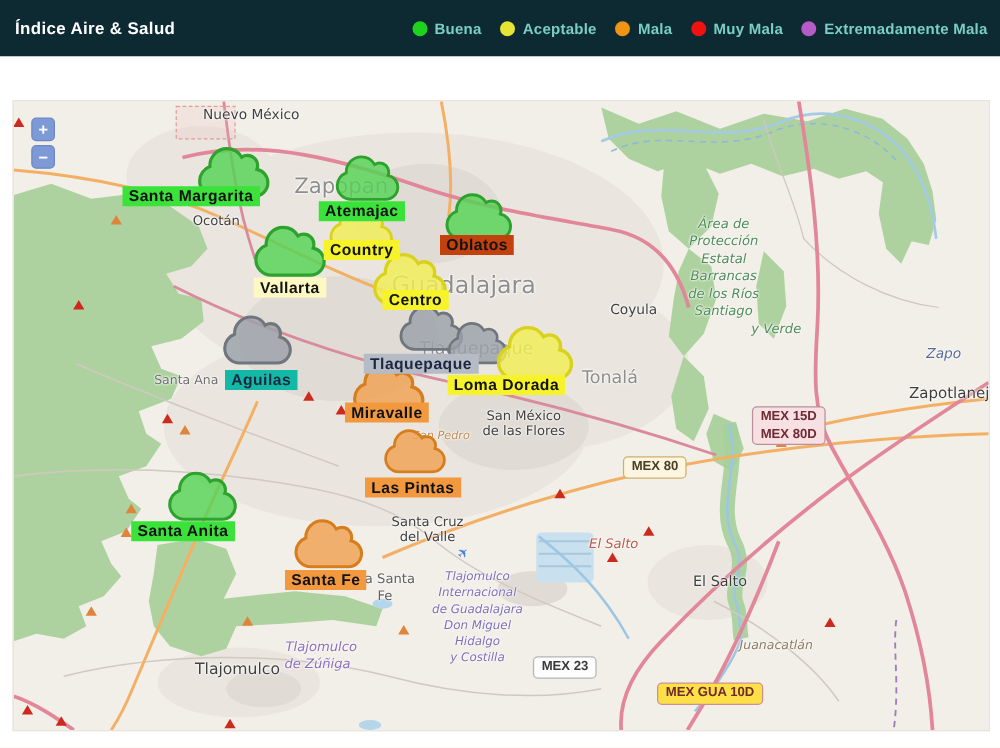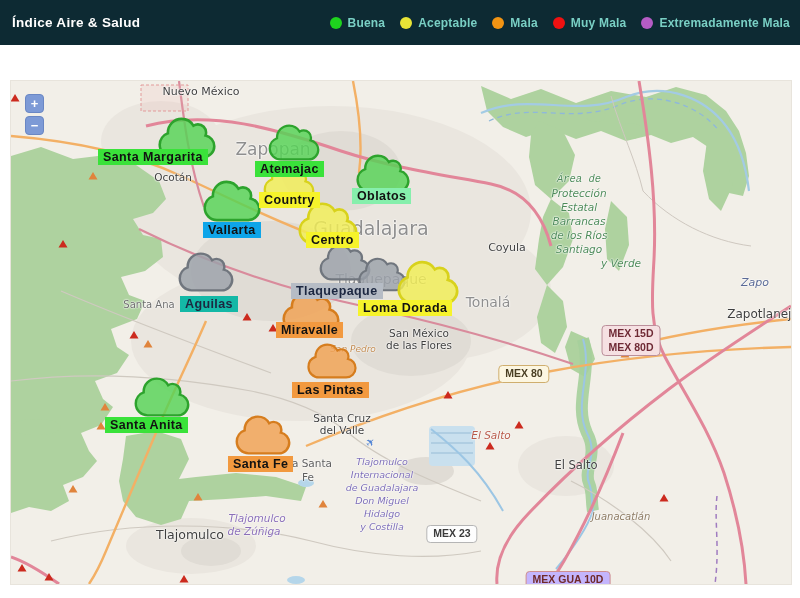--- a/index.html
+++ b/index.html
@@ -178,21 +178,21 @@
       <div class="map-label" style="left: 408px; top: 258px; font-size: 10.5px; color: rgb(63, 63, 63);">de las Flores</div>
       <div class="map-label" style="left: 331px; top: 331px; font-size: 10.5px; color: rgb(63, 63, 63);">Santa Cruz</div>
       <div class="map-label" style="left: 331px; top: 343px; font-size: 10.5px; color: rgb(63, 63, 63);">del Valle</div>
       <div class="map-label" style="left: 298px; top: 376px; font-size: 10.5px; color: rgb(95, 95, 95);">La Santa</div>
       <div class="map-label" style="left: 297px; top: 390px; font-size: 10.5px; color: rgb(95, 95, 95);">Fe</div>
       <div class="map-label" style="left: 565px; top: 377px; font-size: 11.5px; color: rgb(63, 63, 63);">El Salto</div>
       <div class="map-label" style="left: 179px; top: 446px; font-size: 12.5px; color: rgb(63, 63, 63);">Tlajomulco</div>
       <div class="map-label" style="left: 610px; top: 430px; font-size: 10px; color: rgb(141, 123, 99); font-style: italic;">Juanacatlán</div>
       <div class="map-label" style="left: 752px; top: 226px; font-size: 12px; color: rgb(63, 63, 63);">Zapotlanejo</div>
       <div class="map-label" style="left: 744px; top: 195px; font-size: 11px; color: rgb(90, 106, 150); font-style: italic;">Zapo</div>
-      <div class="map-label" style="left: 568px; top: 92px; font-size: 10.5px; color: rgb(78, 139, 90); font-style: italic; font-family: Liberation Mono, monospace;">Área de</div>
+      <div class="map-label" style="left: 568px; top: 92px; font-size: 10.5px; color: rgb(78, 139, 90); font-style: italic;">Área de</div>
       <div class="map-label" style="left: 568px; top: 106px; font-size: 10.5px; color: rgb(78, 139, 90); font-style: italic;">Protección</div>
       <div class="map-label" style="left: 568px; top: 120px; font-size: 10.5px; color: rgb(78, 139, 90); font-style: italic;">Estatal</div>
       <div class="map-label" style="left: 568px; top: 134px; font-size: 10.5px; color: rgb(78, 139, 90); font-style: italic;">Barrancas</div>
       <div class="map-label" style="left: 568px; top: 148px; font-size: 10.5px; color: rgb(78, 139, 90); font-style: italic;">de los Ríos</div>
       <div class="map-label" style="left: 568px; top: 162px; font-size: 10.5px; color: rgb(78, 139, 90); font-style: italic;">Santiago</div>
       <div class="map-label" style="left: 568px; top: 176px; font-size: 10.5px; color: rgb(78, 139, 90); font-style: italic; margin-left: 42px;">y Verde</div>
       <div class="map-label" style="left: 371px; top: 375px; font-size: 9.5px; color: rgb(126, 111, 184); font-style: italic;">Tlajomulco</div>
       <div class="map-label" style="left: 371px; top: 388px; font-size: 9.5px; color: rgb(126, 111, 184); font-style: italic;">Internacional</div>
       <div class="map-label" style="left: 371px; top: 401px; font-size: 9.5px; color: rgb(126, 111, 184); font-style: italic;">de Guadalajara</div>
       <div class="map-label" style="left: 371px; top: 414px; font-size: 9.5px; color: rgb(126, 111, 184); font-style: italic;">Don Miguel</div>
@@ -208,29 +208,29 @@
           <path d="M0 336c0 79.5 64.5 144 144 144H512c70.7 0 128-57.3 128-128c0-61.9-44-113.6-102.4-125.4c4.1-10.7 6.4-22.4 6.4-34.6c0-53-43-96-96-96c-19.7 0-38.1 6-53.3 16.2C367 64.2 315.3 32 256 32C167.6 32 96 103.6 96 192c0 2.7 .1 5.4 .2 8.1C40.2 219.8 0 273.2 0 336z" fill="#55d355" fill-opacity="0.82" stroke="#2da32d" stroke-width="30"></path>
         </svg></div>
       <div class="aqi-label" style="left: 87px; top: 68px; background: rgb(58, 226, 58); color: rgb(18, 18, 18);">Santa Margarita</div>
       <div class="cloud" style="left: 257px; top: 42.5px;"><svg width="52" height="37" viewBox="-20 12 680 488">
           <path d="M0 336c0 79.5 64.5 144 144 144H512c70.7 0 128-57.3 128-128c0-61.9-44-113.6-102.4-125.4c4.1-10.7 6.4-22.4 6.4-34.6c0-53-43-96-96-96c-19.7 0-38.1 6-53.3 16.2C367 64.2 315.3 32 256 32C167.6 32 96 103.6 96 192c0 2.7 .1 5.4 .2 8.1C40.2 219.8 0 273.2 0 336z" fill="#55d355" fill-opacity="0.82" stroke="#2da32d" stroke-width="30"></path>
         </svg></div>
       <div class="aqi-label" style="left: 244px; top: 80px; background: rgb(58, 226, 58); color: rgb(18, 18, 18);">Atemajac</div>
       <div class="cloud" style="left: 345px; top: 72.5px;"><svg width="54" height="39" viewBox="-20 12 680 488">
           <path d="M0 336c0 79.5 64.5 144 144 144H512c70.7 0 128-57.3 128-128c0-61.9-44-113.6-102.4-125.4c4.1-10.7 6.4-22.4 6.4-34.6c0-53-43-96-96-96c-19.7 0-38.1 6-53.3 16.2C367 64.2 315.3 32 256 32C167.6 32 96 103.6 96 192c0 2.7 .1 5.4 .2 8.1C40.2 219.8 0 273.2 0 336z" fill="#55d355" fill-opacity="0.82" stroke="#2da32d" stroke-width="30"></path>
         </svg></div>
-      <div class="aqi-label" style="left: 341px; top: 107px; background: #86efac; color: rgb(18, 18, 18);">Oblatos</div>
+      <div class="aqi-label" style="left: 341px; top: 107px; background: #c2410c; color: rgb(18, 18, 18);">Oblatos</div>
       <div class="cloud" style="left: 252px; top: 83.5px;"><svg width="52" height="37" viewBox="-20 12 680 488">
           <path d="M0 336c0 79.5 64.5 144 144 144H512c70.7 0 128-57.3 128-128c0-61.9-44-113.6-102.4-125.4c4.1-10.7 6.4-22.4 6.4-34.6c0-53-43-96-96-96c-19.7 0-38.1 6-53.3 16.2C367 64.2 315.3 32 256 32C167.6 32 96 103.6 96 192c0 2.7 .1 5.4 .2 8.1C40.2 219.8 0 273.2 0 336z" fill="#f2ee55" fill-opacity="0.82" stroke="#d8d21c" stroke-width="30"></path>
         </svg></div>
       <div class="aqi-label" style="left: 248px; top: 111px; background: rgb(246, 243, 43); color: rgb(18, 18, 18);">Country</div>
       <div class="cloud" style="left: 192px; top: 99px;"><svg width="58" height="42" viewBox="-20 12 680 488">
           <path d="M0 336c0 79.5 64.5 144 144 144H512c70.7 0 128-57.3 128-128c0-61.9-44-113.6-102.4-125.4c4.1-10.7 6.4-22.4 6.4-34.6c0-53-43-96-96-96c-19.7 0-38.1 6-53.3 16.2C367 64.2 315.3 32 256 32C167.6 32 96 103.6 96 192c0 2.7 .1 5.4 .2 8.1C40.2 219.8 0 273.2 0 336z" fill="#55d355" fill-opacity="0.82" stroke="#2da32d" stroke-width="30"></path>
         </svg></div>
-      <div class="aqi-label" style="left: 192px; top: 141px; background: #0ea5e9; color: rgb(18, 18, 18);">Vallarta</div>
+      <div class="aqi-label" style="left: 192px; top: 141px; background: #fef9c3; color: rgb(18, 18, 18);">Vallarta</div>
       <div class="cloud" style="left: 287px; top: 120.5px;"><svg width="60" height="43" viewBox="-20 12 680 488">
           <path d="M0 336c0 79.5 64.5 144 144 144H512c70.7 0 128-57.3 128-128c0-61.9-44-113.6-102.4-125.4c4.1-10.7 6.4-22.4 6.4-34.6c0-53-43-96-96-96c-19.7 0-38.1 6-53.3 16.2C367 64.2 315.3 32 256 32C167.6 32 96 103.6 96 192c0 2.7 .1 5.4 .2 8.1C40.2 219.8 0 273.2 0 336z" fill="#f2ee55" fill-opacity="0.82" stroke="#d8d21c" stroke-width="30"></path>
         </svg></div>
       <div class="aqi-label" style="left: 295px; top: 151px; background: rgb(246, 243, 43); color: rgb(18, 18, 18);">Centro</div>
       <div class="cloud" style="left: 167px; top: 171px;"><svg width="56" height="40" viewBox="-20 12 680 488">
           <path d="M0 336c0 79.5 64.5 144 144 144H512c70.7 0 128-57.3 128-128c0-61.9-44-113.6-102.4-125.4c4.1-10.7 6.4-22.4 6.4-34.6c0-53-43-96-96-96c-19.7 0-38.1 6-53.3 16.2C367 64.2 315.3 32 256 32C167.6 32 96 103.6 96 192c0 2.7 .1 5.4 .2 8.1C40.2 219.8 0 273.2 0 336z" fill="#9ba1a9" fill-opacity="0.82" stroke="#70767e" stroke-width="30"></path>
         </svg></div>
       <div class="aqi-label" style="left: 169px; top: 215px; background: #14b8a6; color: rgb(28, 39, 64);">Aguilas</div>
       <div class="cloud" style="left: 308px; top: 162.5px;"><svg width="52" height="37" viewBox="-20 12 680 488">
           <path d="M0 336c0 79.5 64.5 144 144 144H512c70.7 0 128-57.3 128-128c0-61.9-44-113.6-102.4-125.4c4.1-10.7 6.4-22.4 6.4-34.6c0-53-43-96-96-96c-19.7 0-38.1 6-53.3 16.2C367 64.2 315.3 32 256 32C167.6 32 96 103.6 96 192c0 2.7 .1 5.4 .2 8.1C40.2 219.8 0 273.2 0 336z" fill="#9ba1a9" fill-opacity="0.82" stroke="#70767e" stroke-width="30"></path>
@@ -264,21 +264,21 @@
       <div class="badge" style="left: 620px; top: 244px; background: rgb(246, 224, 226); border-color: rgb(187, 143, 155); color: rgb(111, 42, 53);">
         <div>MEX 15D</div>
         <div>MEX 80D</div>
       </div>
       <div class="badge" style="left: 513px; top: 284px; background: rgb(252, 246, 225); border-color: rgb(207, 174, 110); color: rgb(74, 63, 35);">
         <div>MEX 80</div>
       </div>
       <div class="badge" style="left: 441px; top: 444px; background: rgb(253, 253, 253); border-color: rgb(181, 181, 181); color: rgb(58, 58, 58);">
         <div>MEX 23</div>
       </div>
-      <div class="badge" style="left: 557px; top: 490px; background: #c4b5fd; border-color: rgb(207, 143, 143); color: rgb(111, 42, 42); text-align: center;">
+      <div class="badge" style="left: 557px; top: 465px; background: #fde047; border-color: rgb(207, 143, 143); color: rgb(111, 42, 42); text-align: center;">
         <div>MEX GUA 10D</div>
       </div>
     </div>
   <span class="plane" style="left:355px;top:355px">✈</span>
 
   <div class="zoomctl">
     <button class="zoombtn">+</button>
     <button class="zoombtn">−</button>
   </div>
 </div>

